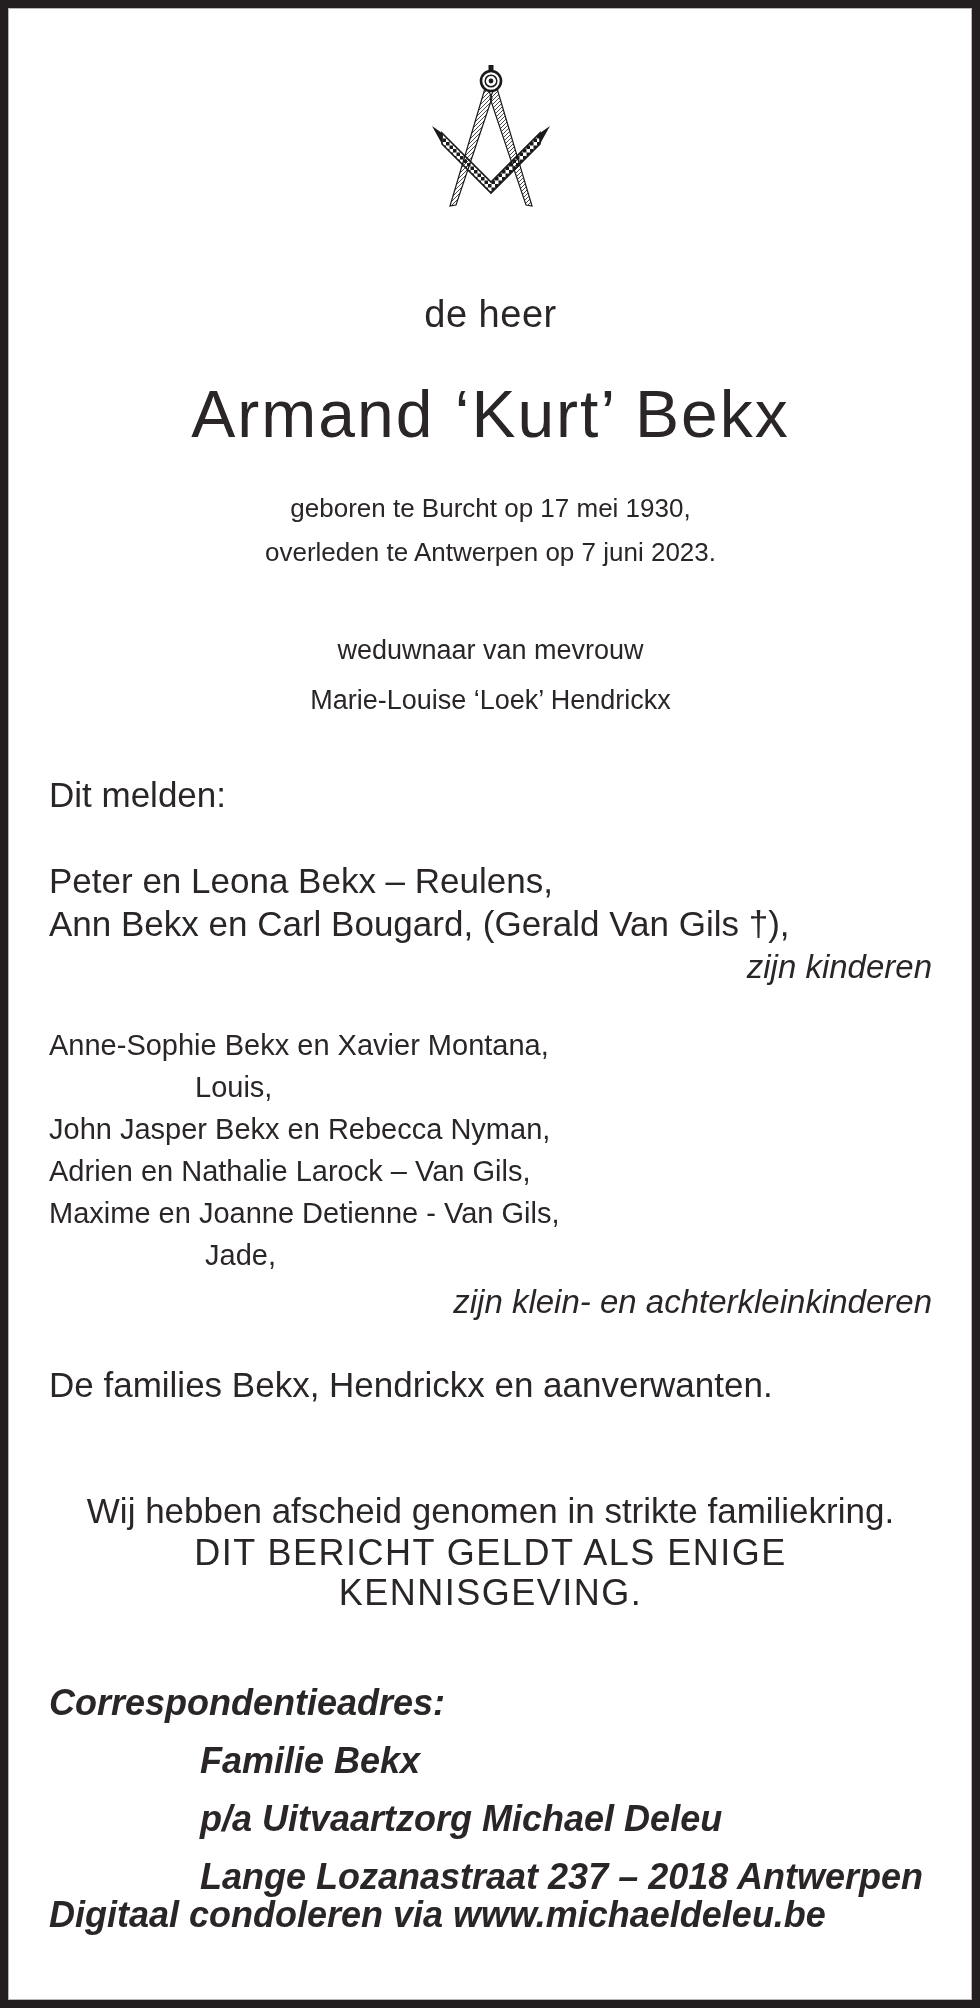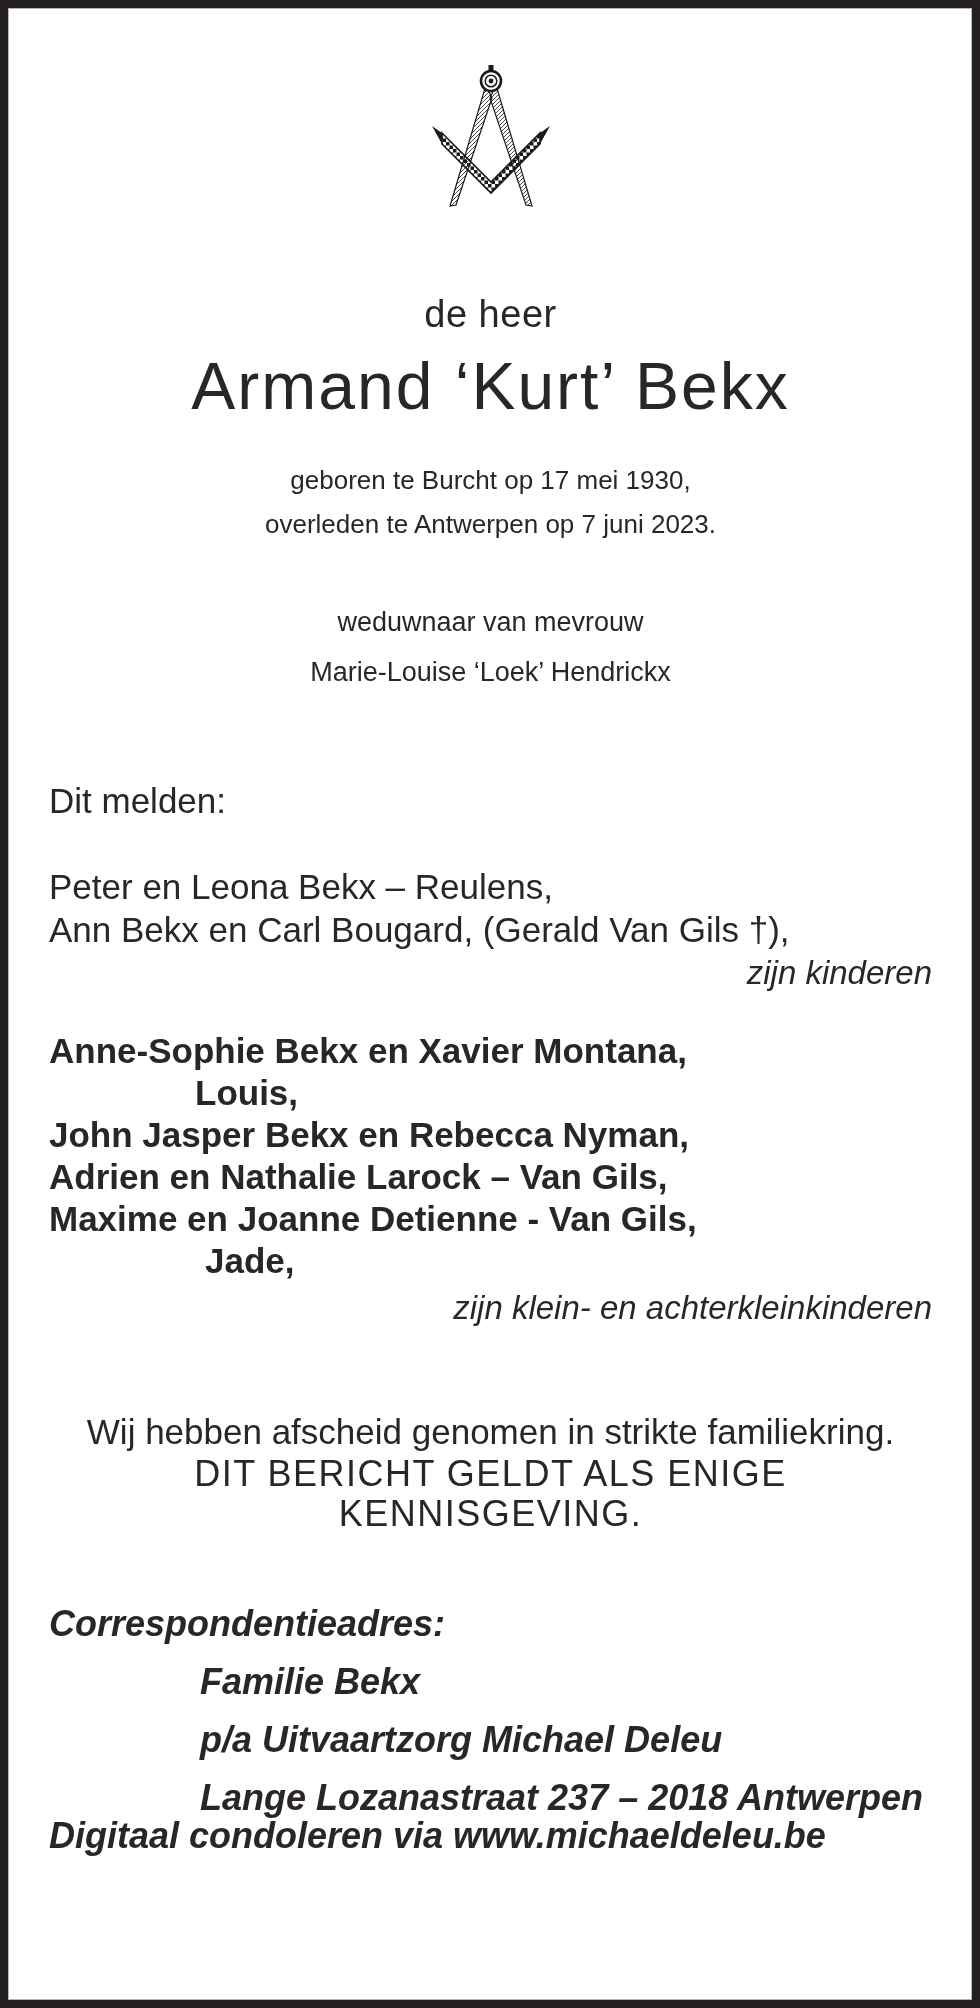--- a/index.html
+++ b/index.html
@@ -22,61 +22,60 @@
   .emblem-wrap svg { display: inline-block; }
 
   .salutation {
     margin-top: 83px;
     text-align: center;
     font-size: 38px;
     line-height: 42px;
     letter-spacing: 0.5px;
   }
   .deceased-name {
-    margin-top: 15px;
+    margin-top: 43px;
     text-align: center;
     font-size: 66px;
     line-height: 73px;
     letter-spacing: 2px;
     font-weight: 400;
   }
   .dates {
     margin-top: 35px;
     text-align: center;
     font-size: 26px;
     line-height: 44px;
   }
   .widower {
     margin-top: 51px;
     text-align: center;
     font-size: 27px;
     line-height: 50px;
   }
   .announce {
-    margin-top: 82px;
+    margin-top: 48px;
     font-size: 35px;
     line-height: 44px;
   }
   .children {
     margin-top: 42px;
     font-size: 35px;
     line-height: 43px;
   }
   .note-right {
     margin-top: 2px;
     text-align: right;
     font-style: italic;
     font-size: 33px;
     line-height: 40px;
   }
   .grandchildren {
     margin-top: 37px;
-    font-size: 35px;
+    font-size: 29px;
     line-height: 42px;
-    font-weight: bold;
   }
   .indent-1 { padding-left: 146px; }
   .indent-2 { padding-left: 156px; }
   .note-right.second { margin-top: 6px; }
   .families {
     margin-top: 41px;
     font-size: 35px;
     line-height: 44px;
   }
   .farewell {
@@ -161,20 +160,21 @@
       <div>Anne-Sophie Bekx en Xavier Montana,</div>
       <div class="indent-1">Louis,</div>
       <div>John Jasper Bekx en Rebecca Nyman,</div>
       <div>Adrien en Nathalie Larock – Van Gils,</div>
       <div>Maxime en Joanne Detienne - Van Gils,</div>
       <div class="indent-2">Jade,</div>
     </div>
 
     <div class="note-right second">zijn klein- en achterkleinkinderen</div>
 
+    <div class="families">De families Bekx, Hendrickx en aanverwanten.</div>
 
     <div class="farewell">Wij hebben afscheid genomen in strikte familiekring.</div>
 
     <div class="notice">DIT BERICHT GELDT ALS ENIGE KENNISGEVING.</div>
 
     <div class="correspondence">
       <div>Correspondentieadres:</div>
       <div class="corr-indent">Familie Bekx</div>
       <div class="corr-indent">p/a Uitvaartzorg Michael Deleu</div>
       <div class="corr-indent">Lange Lozanastraat 237 – 2018 Antwerpen</div>

